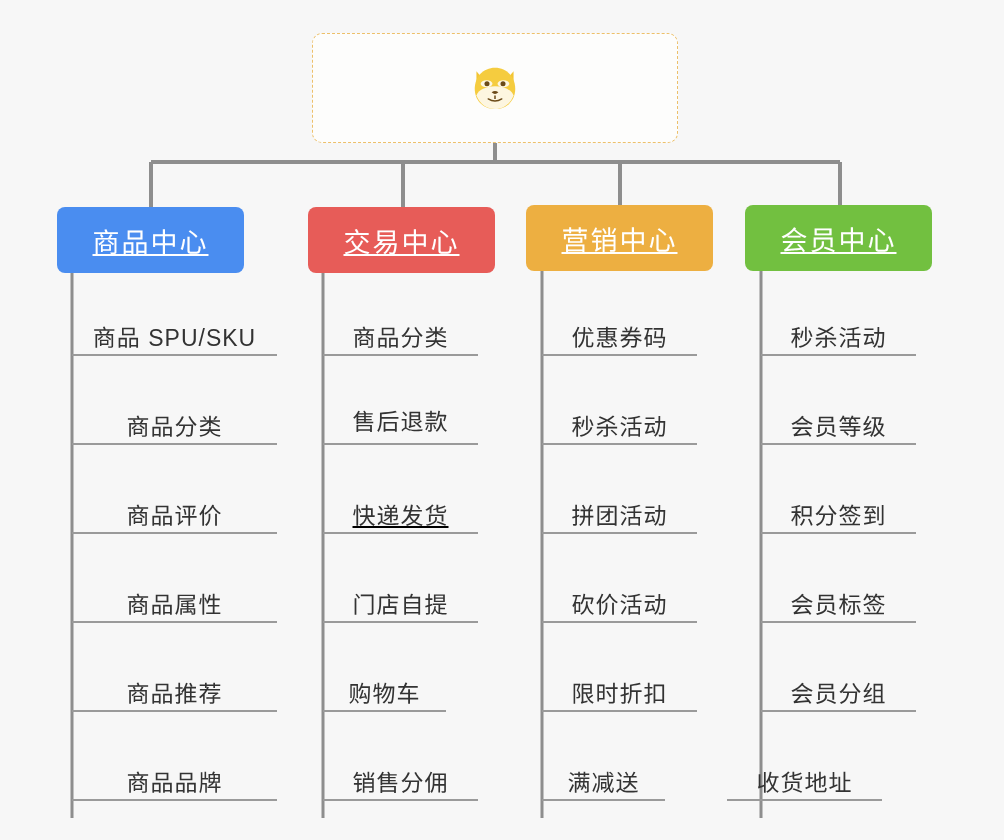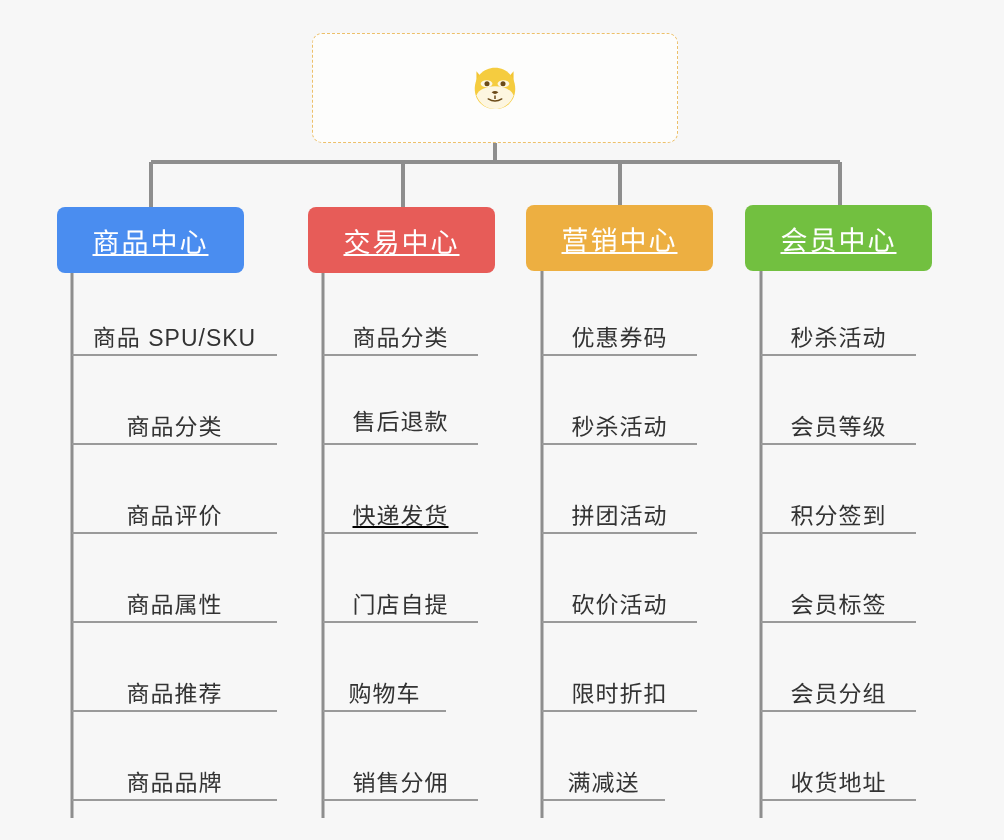--- a/index.html
+++ b/index.html
@@ -219,18 +219,18 @@
       </div>
       <div class="leaf" style="left: 761px; top: 494px; width: 155px;">
         <span class="leaf-label">积分签到</span>
       </div>
       <div class="leaf" style="left: 761px; top: 583px; width: 155px;">
         <span class="leaf-label">会员标签</span>
       </div>
       <div class="leaf" style="left: 761px; top: 672px; width: 155px;">
         <span class="leaf-label">会员分组</span>
       </div>
-      <div class="leaf" style="left: 761px; top: 761px; width: 155px;">
+      <div class="leaf" style="left: 727px; top: 761px; width: 155px;">
         <span class="leaf-label">收货地址</span>
       </div>
     </div>
 
 </div>
 
 </body></html>

